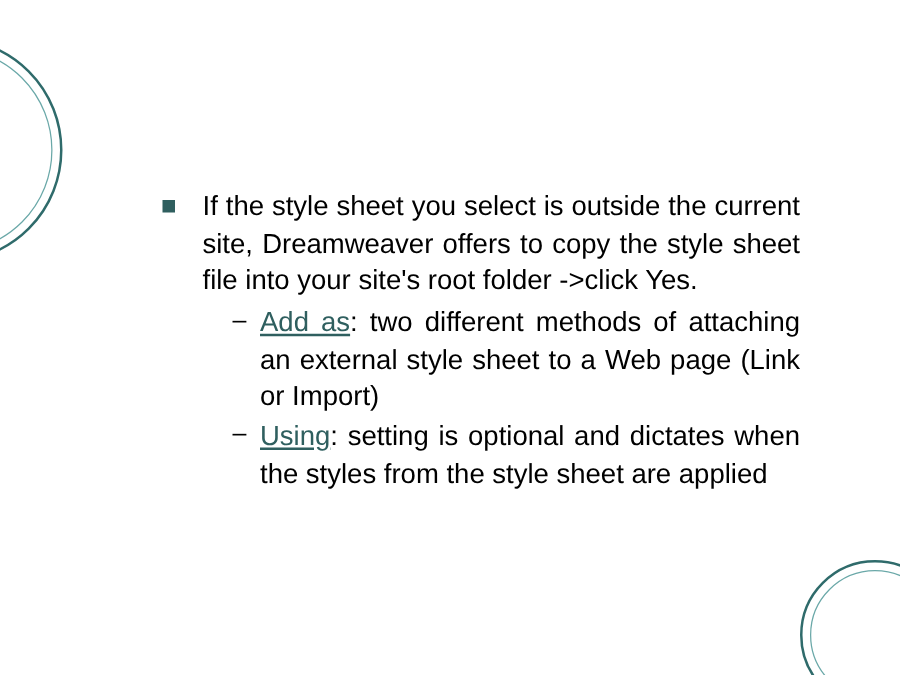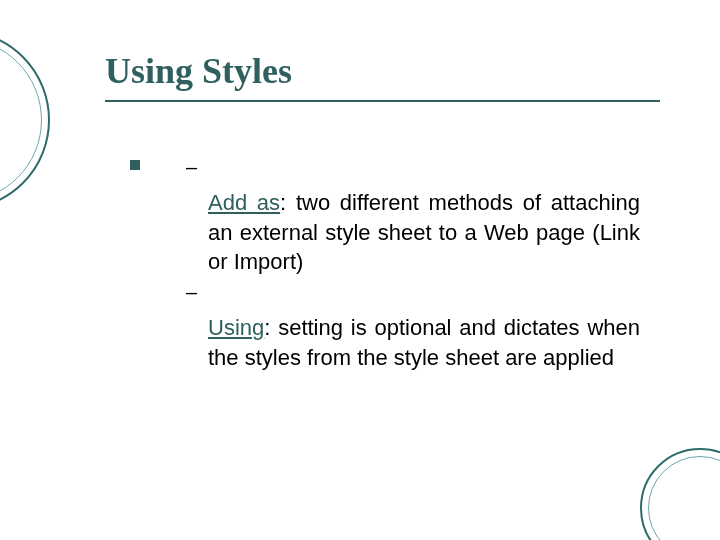--- a/index.html
+++ b/index.html
@@ -106,41 +106,37 @@
     color: #000000;
     margin-top: 2px;
     margin-right: 6px;
   }
   .sub-text {
     flex: 1 1 auto;
     font-size: 22px;
     line-height: 1.35;
     color: #000000;
     text-align: justify;
-    margin-top: 34px;
   }
   .kw { color: #2f5f5f; }
   .u { text-decoration: underline; text-decoration-color: #2f5f5f; }
 </style>
 </head>
 <body>
 
 <div class="slide">
   <div class="ring-left"></div>
   <div class="ring-br"></div>
 
-  <div class="title-wrap">
-    <div class="title">Using Styles</div>
-    <div class="rule"></div>
-  </div>
 
   <div class="body-area">
     <div class="bullet-row">
       <div class="sq"></div>
       <div style="flex:1 1 auto;">
+        <div class="para">If the style sheet you select is outside the current site, Dreamweaver offers to copy the style sheet file into your site's root folder -&gt;click Yes.</div>
         <div class="sub-list">
 
           <div class="sub-row">
             <div class="dash">–</div>
             <div class="sub-text">
               <span class="kw u">Add as</span><span>: two different methods of attaching an external style sheet to a Web page (Link or Import)</span>
             </div>
           </div>
 
           <div class="sub-row">

